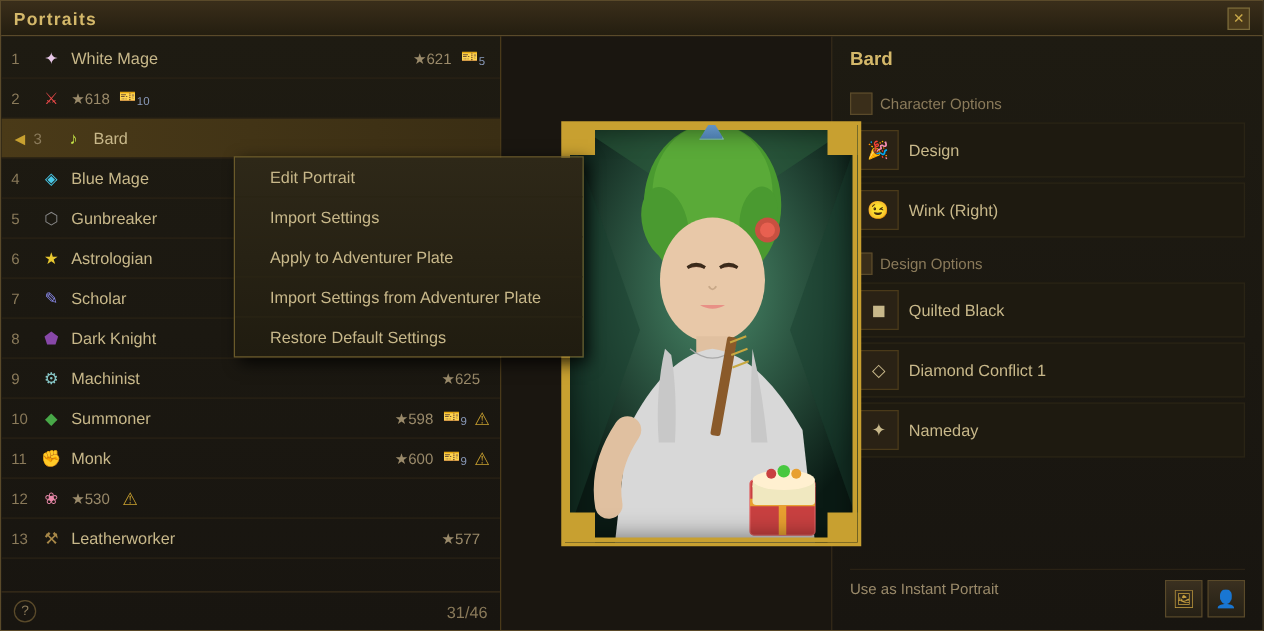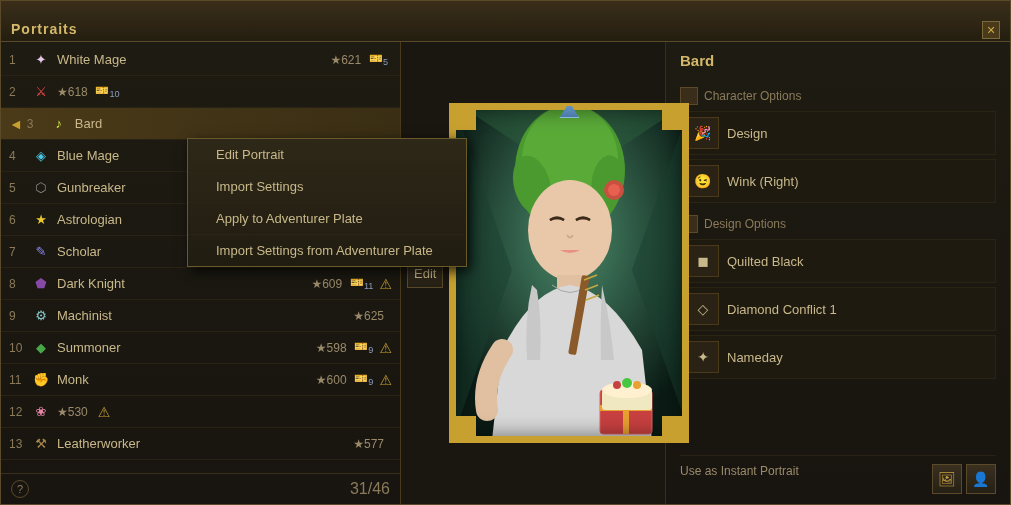--- a/index.html
+++ b/index.html
@@ -18,23 +18,23 @@
       height: 505px;
       background: linear-gradient(180deg, #2a2318 0%, #1c1a14 100%);
       border: 1px solid #5a4a2a;
       display: flex;
       flex-direction: column;
     }
 
     .title-bar {
       background: linear-gradient(180deg, #3a2e1a 0%, #241e10 100%);
       border-bottom: 1px solid #5a4a2a;
-      padding: 20px 10px;
-      display: flex;
-      align-items: flex-start;
+      padding: 10px 10px;
+      display: flex;
+      align-items: center;
       justify-content: space-between;
       height: 28px;
     }
 
     .title-text {
       color: #d4b86a;
       font-size: 14px;
       font-weight: bold;
       letter-spacing: 1px;
     }
@@ -137,21 +137,21 @@
     .list-footer {
       padding: 6px 10px;
       border-top: 1px solid #3a2e1a;
       display: flex;
       align-items: center;
       justify-content: space-between;
     }
 
     .footer-count {
       color: #8a7a5a;
-      font-size: 16px;
+      font-size: 13px;
     }
 
     .help-btn {
       width: 18px;
       height: 18px;
       border: 1px solid #5a4a2a;
       color: #8a7a5a;
       border-radius: 50%;
       display: flex;
       align-items: center;
@@ -487,20 +487,21 @@
     <span class="item-level">★577</span>
 
   </div>
         </div>
 
       <div class="context-menu" id="context-menu">
           <div class="context-item">Edit Portrait</div>
           <div class="context-item">Import Settings</div>
           <div class="context-item">Apply to Adventurer Plate</div>
           <div class="context-item">Import Settings from Adventurer Plate</div>
+          <div class="context-item">Restore Default Settings</div>
         </div>
 
       <div class="list-footer">
         <div class="help-btn">?</div>
         <span class="footer-count">31/46</span>
       </div>
     </div>
 
     <div class="portrait-panel">
       <div class="edit-btn-area">

